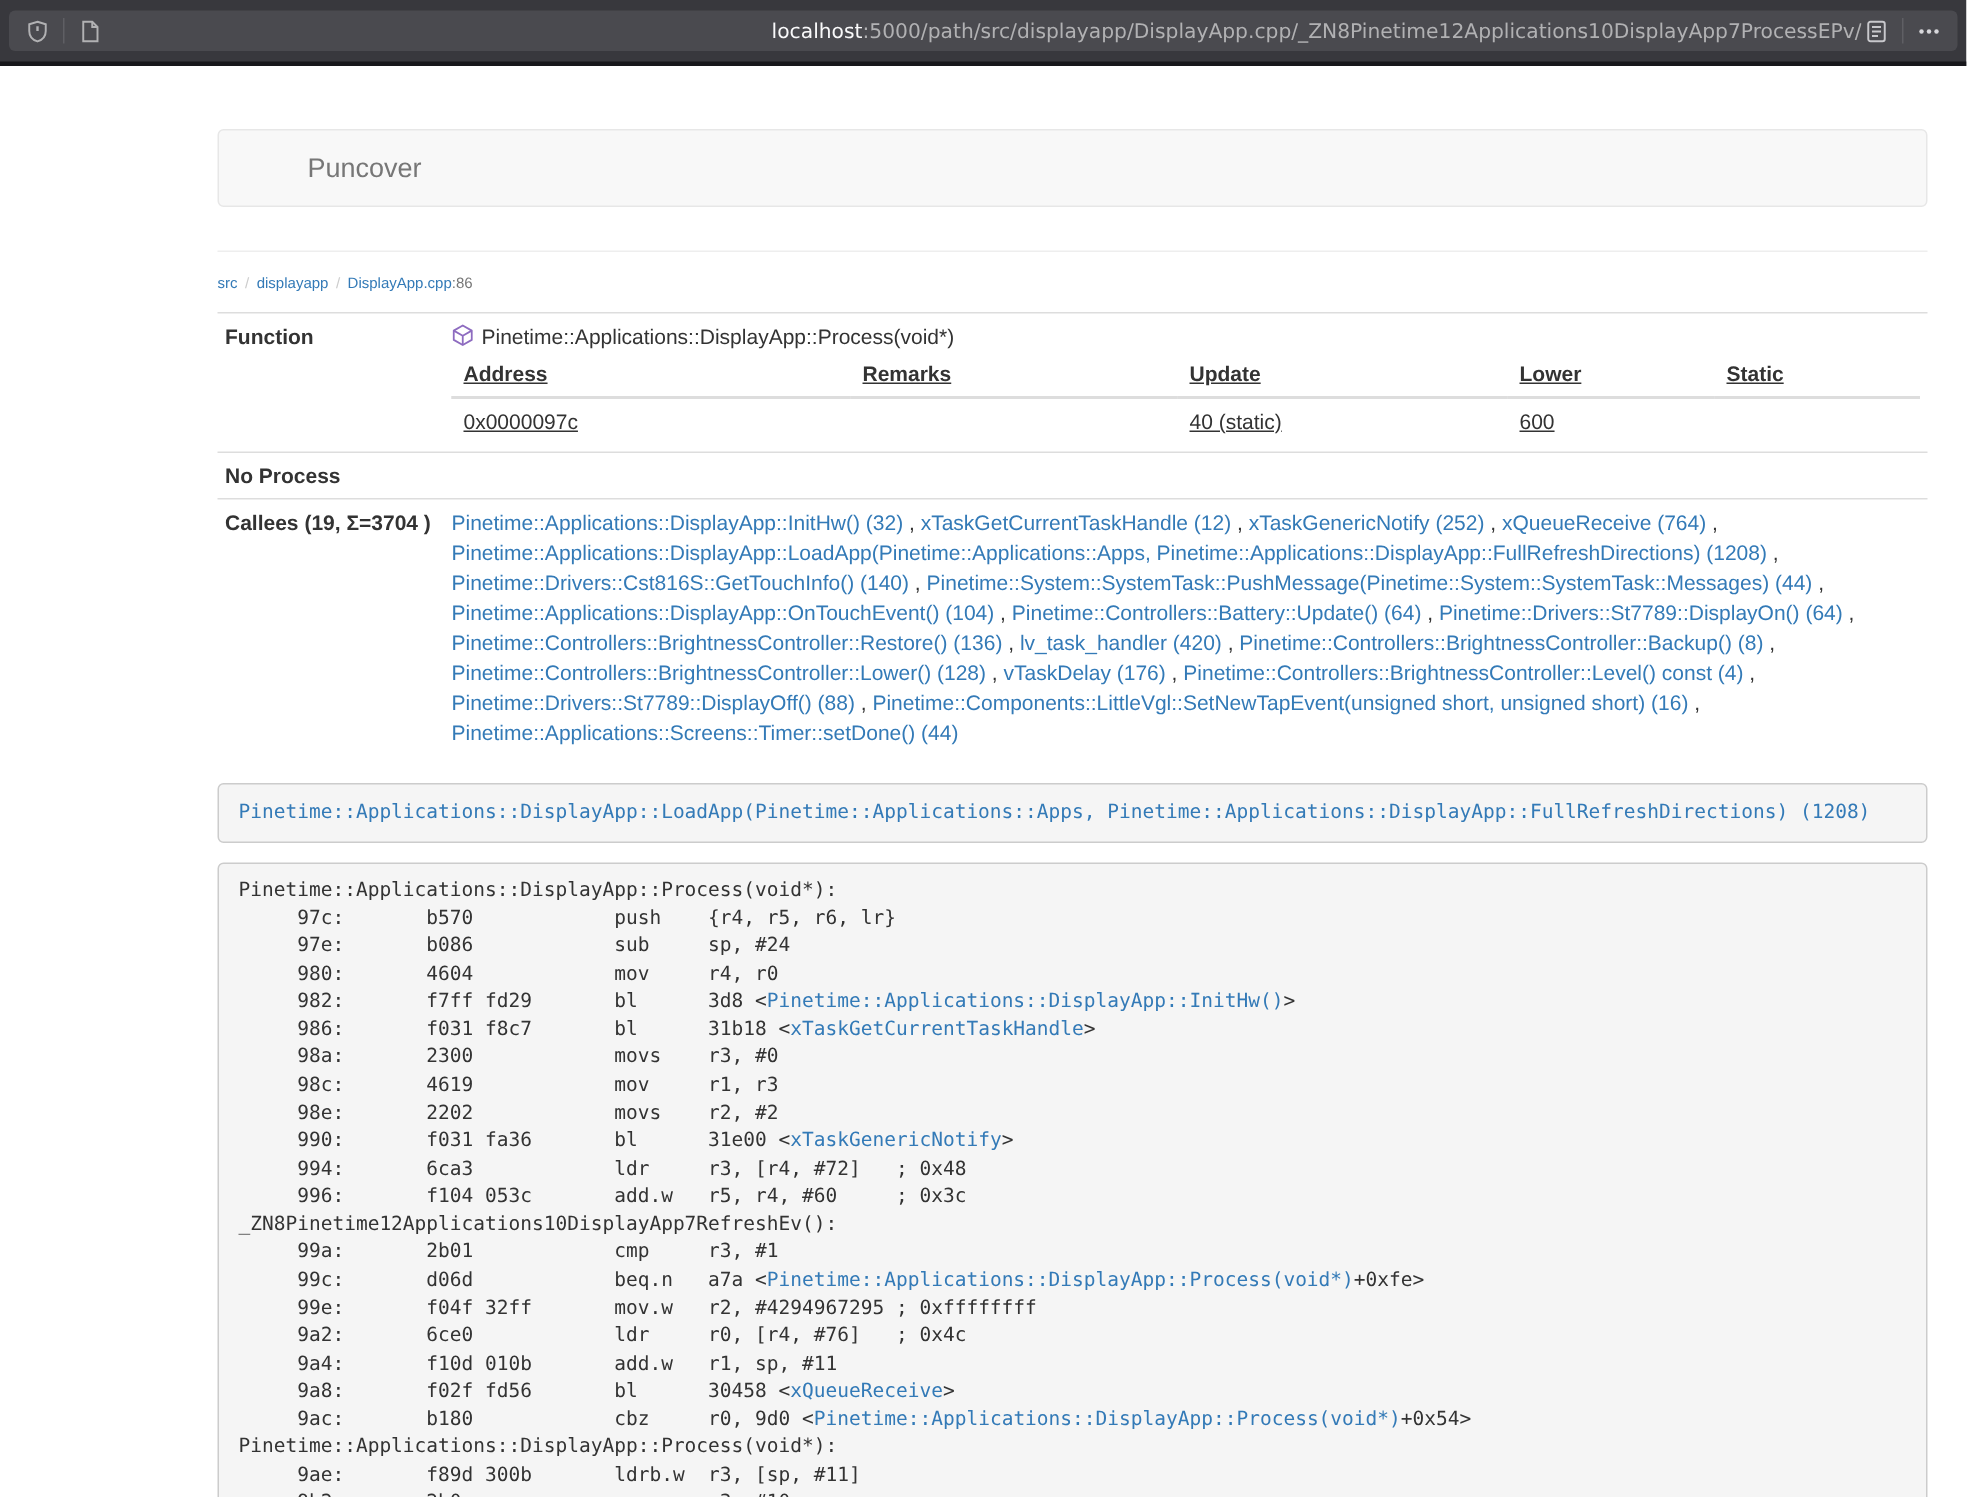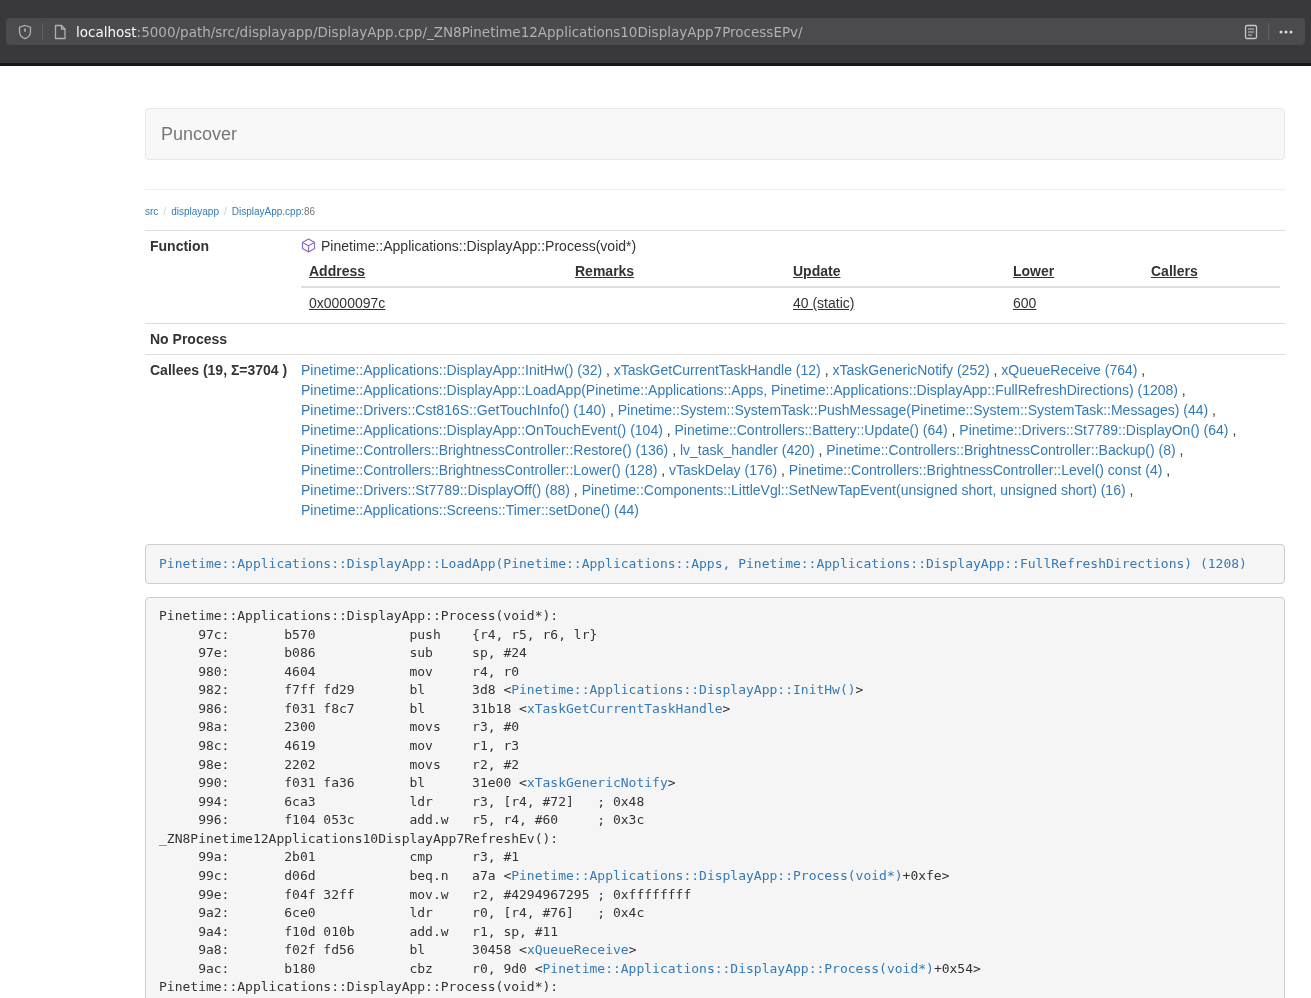--- a/index.html
+++ b/index.html
@@ -8,40 +8,40 @@
     width:1311px; height:998px; overflow:hidden; background:#fff;
     font-family:"Liberation Sans", sans-serif; font-size:14px;
     color:var(--text, #333); position:relative;
   }
   a { color:var(--link, #337ab7); text-decoration:none; cursor:pointer; }
 
   
   .browser-bar {
     height:33px; background:var(--toolbar_bg, #38383d);
     border-bottom:3px solid #17171b;
-    display:flex; align-items:center; padding:15px 6px;
+    display:flex; align-items:center; padding:4px 6px;text-align:right;
   }
   .urlbar {
     flex:1; height:27px; background:var(--urlbar_bg, #4a4a4f);
     border-radius:4px; display:flex; align-items:center; padding:0 9px;
     font-family:"DejaVu Sans", sans-serif;
   }
   .ub-icon { display:flex; align-items:center; justify-content:center; width:20px; height:20px; flex:0 0 auto; }
   .ub-icon svg { display:block; }
   .ub-divider { width:1px; height:17px; background:#5f5f64; margin:0 7px; flex:0 0 auto; }
   .url-text { font-size:13.5px; color:var(--url_dim, #b1b1b3); white-space:nowrap; overflow:hidden; margin-left:6px; flex:1; }
   .url-host { color:var(--url_host, #f9f9fa); }
 
   
   .container { width:1140px; margin-left:145px; padding-top:42px; }
 
   .navbar {
     height:50px; background:var(--navbar_bg, #f8f8f8);
     border:1px solid var(--navbar_border, #e7e7e7); border-radius:4px;
-    display:flex; align-items:center;
+    display:flex; align-items:center;padding-left:44px;
   }
   .brand { font-size:18px; color:var(--muted, #777); padding:0 15px; line-height:50px; }
 
   hr.rule { border:0; border-top:1px solid #eee; margin:29px 0 0 0; }
 
   .breadcrumb { margin-top:16px; font-size:10px; }
   .bc-sep { color:#ccc; padding:0 5px; }
   .bc-suffix { color:var(--muted, #777); }
 
   
@@ -140,21 +140,21 @@
                 <col style="width:220px">
                 <col style="width:138px">
                 <col>
             </colgroup>
             <thead>
               <tr>
                 <th>Address</th>
                 <th>Remarks</th>
                 <th>Update</th>
                 <th>Lower</th>
-                <th>Callers</th>
+                <th>Static</th>
               </tr>
             </thead>
             <tbody>
               <tr>
                 <td>0x0000097c</td>
                 <td></td>
                 <td>40 (static)</td>
                 <td>600</td>
                 <td></td>
               </tr>

